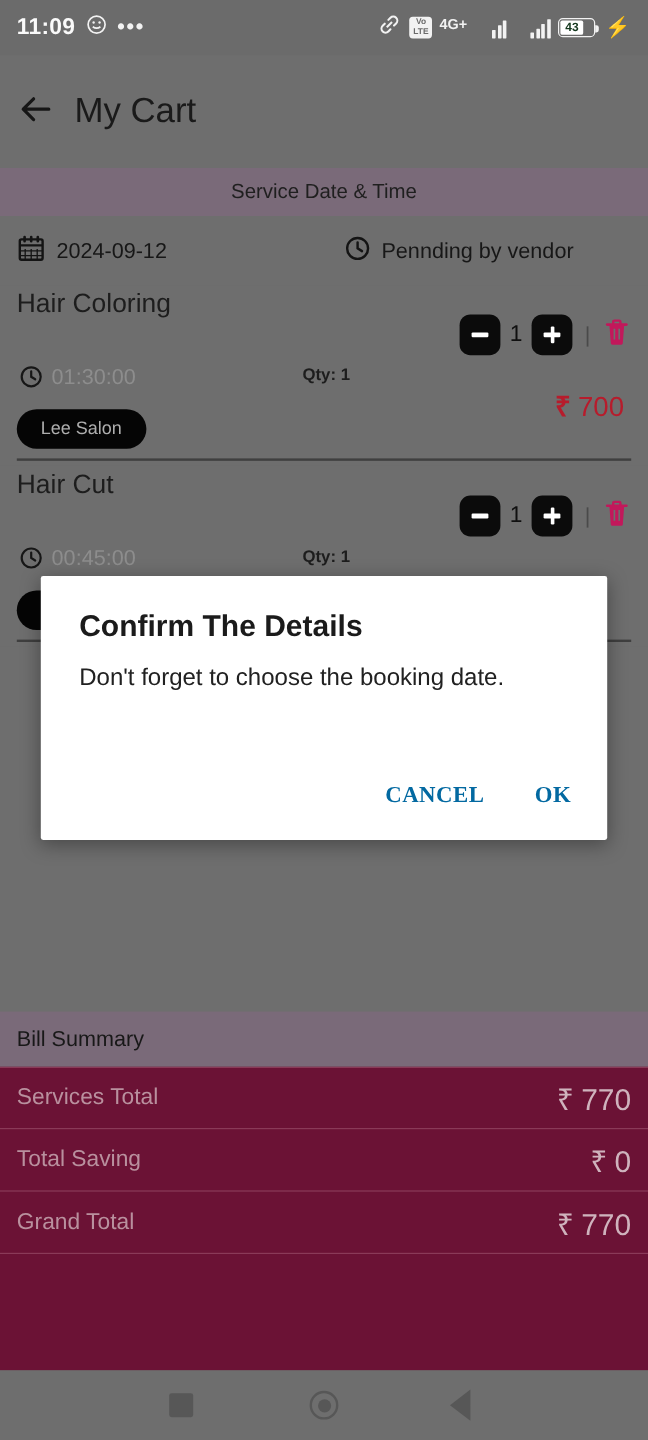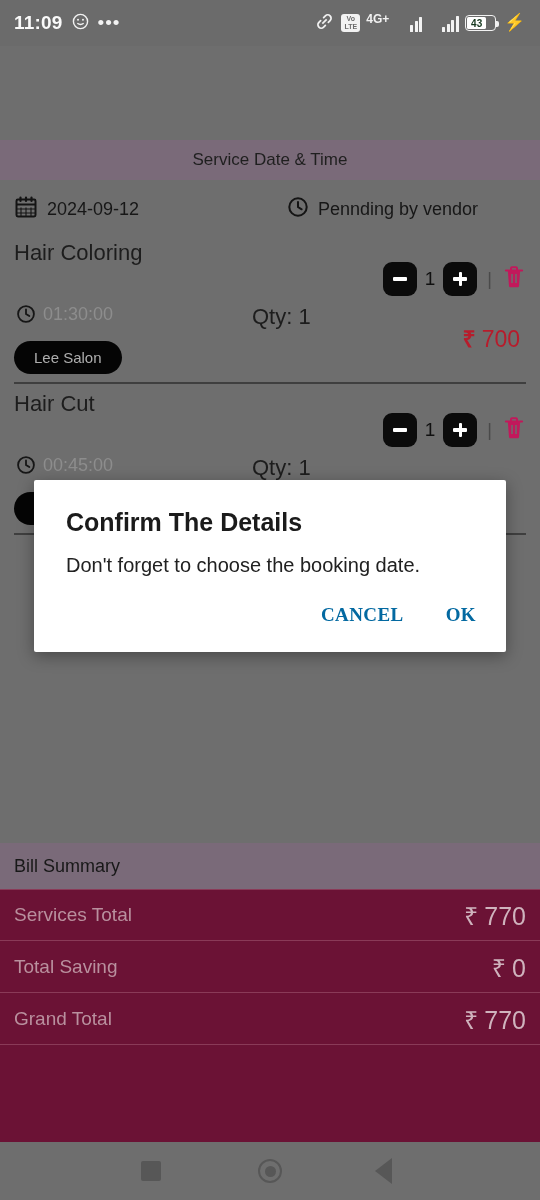--- a/index.html
+++ b/index.html
@@ -27,21 +27,21 @@
   .sb-left { display:flex; align-items:center; gap:9px; flex:1; }
   .sb-time { font-size:19px; font-weight:bold; color:#fafafa; letter-spacing:.2px; }
   .sb-right { display:flex; align-items:center; gap:6px; }
   .sb-ico { display:block; }
   .dots { color:#f2f2f2; font-size:19px; line-height:10px; letter-spacing:1px; }
   .volte-box {
     width:19px; height:18px; border-radius:3px; background:#f2f2f2;
     color:#6b6b6b; font-size:7px; font-weight:bold; line-height:8px;
     display:flex; flex-direction:column; align-items:center; justify-content:center;
   }
-  .net-wrap { display:flex; align-items:flex-start; gap:20px; }
+  .net-wrap { display:flex; align-items:center; gap:20px; }
   .net-label { color:#f2f2f2; font-size:12px; font-weight:bold; line-height:10px; margin-bottom:7px; }
   .bars { display:flex; align-items:flex-end; gap:1.5px; height:18px; }
   .bars i { width:3px; background:#f2f2f2; display:block; border-radius:.5px; }
   .bars i:nth-child(1){height:5px}.bars i:nth-child(2){height:8px}
   .bars i:nth-child(3){height:12px}.bars i:nth-child(4){height:16px}
   .bars2 { display:flex; align-items:flex-end; gap:1.5px; height:18px; margin-left:1px; }
   .bars2 i { width:3px; background:#f2f2f2; display:block; border-radius:.5px; }
   .bars2 i:nth-child(1){height:7px}.bars2 i:nth-child(2){height:11px}
   .bars2 i:nth-child(3){height:15px}
   .batt {
@@ -99,21 +99,21 @@
     position:absolute; left:14px; top:2px;
     font-size:22px; color:#1d1d1d;
   }
   .item .dur {
     position:absolute; left:16px; top:66px;
     display:flex; align-items:flex-start; gap:7px;
   }
   .item .dur .txt { font-size:18px; color:#8d8d8d; }
   .item .qty {
     position:absolute; left:252px; top:66px;
-    font-size:22px; color:#1d1d1d;
+    font-size:14px; color:#1d1d1d;font-weight:bold;
   }
   .chip {
     position:absolute; left:14px; top:103px;
     background:#050505; color:#aeaeae;
     border-radius:22px; padding:8px 20px;
     font-size:15px;
   }
   .stepper {
     position:absolute; right:14px; top:24px;
     display:flex; align-items:center; gap:6px;
@@ -194,21 +194,21 @@
   .nav-square { width:20px; height:20px; background:#575757; border-radius:2px; }
   .nav-circle { width:24px; height:24px; border-radius:50%; border:2.2px solid #575757;
     display:flex; align-items:center; justify-content:center; }
   .nav-circle i { width:11px; height:11px; border-radius:50%; background:#575757; display:block; }
   .nav-tri { width:0; height:0; border-top:13px solid transparent;
     border-bottom:13px solid transparent; border-right:17px solid #575757; }
 
   
   #dialog {
     position:absolute; left:34px; top:480px;
-    width:472px; height:172px;
+    width:472px; height:220px;
     background:#ffffff; border-radius:2px;
     box-shadow:0 4px 16px rgba(0,0,0,.35);
   }
   #dlg-title {
     position:absolute; left:32px; top:28px;
     font-size:25px; font-weight:bold; color:#1b1b1b;
   }
   #dlg-msg {
     position:absolute; left:32px; top:74px;
     font-size:20px; color:#212121;
@@ -267,20 +267,28 @@
             <i></i>
           </span>
       </span>
       <span class="batt">
         <span class="batt-fill">43</span>
       </span>
       <span class="bolt">⚡</span>
     </div>
   </div>
 
+  <div id="appbar">
+    <span>
+      <svg width="32" height="32" viewBox="0 0 24 24">
+        <path d="M20 12 H4.5 M10.5 5.5 L4 12 L10.5 18.5" fill="none" stroke="#161616" stroke-width="2" stroke-linecap="round" stroke-linejoin="round"></path>
+      </svg>
+    </span>
+    <span class="title">My Cart</span>
+  </div>
 
   <div class="section-head" id="svc-head">
     <span>Service Date &amp; Time</span>
   </div>
 
   <div id="date-row">
     <div class="date-cell" id="date-cell-left">
       <span>
         <svg width="24" height="24" viewBox="0 0 24 24">
           <rect x="2.5" y="4.5" width="19" height="17" rx="1.4" fill="none" stroke="#141414" stroke-width="2"></rect>

